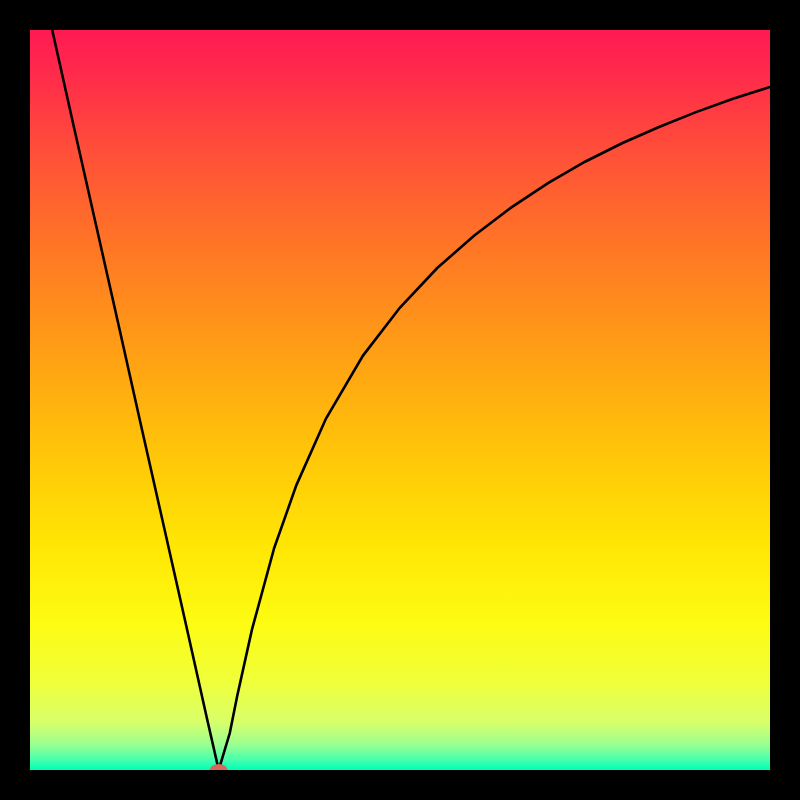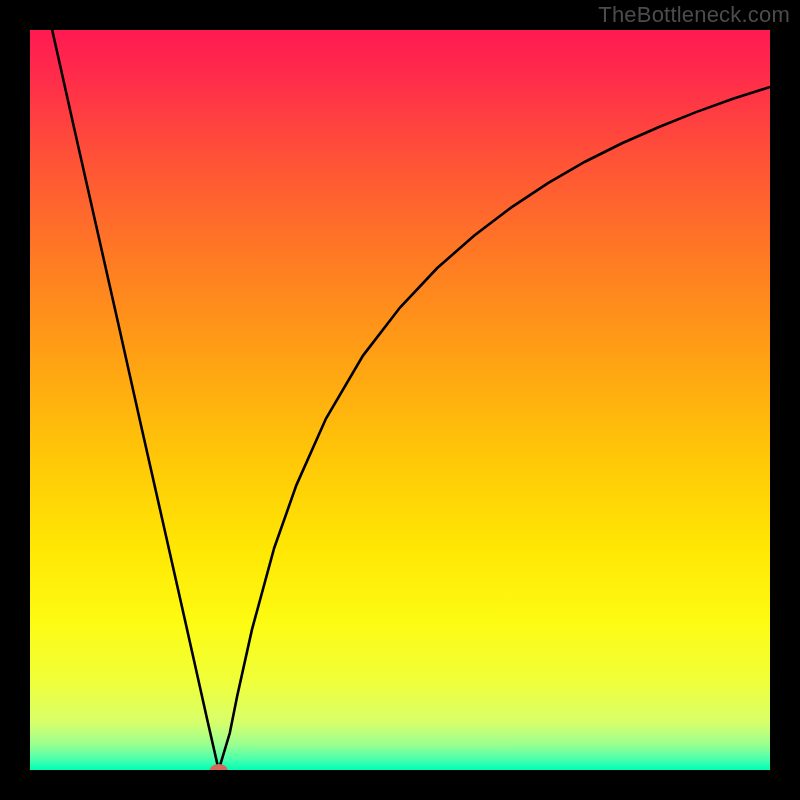--- a/index.html
+++ b/index.html
@@ -28,21 +28,20 @@
     height: 740px;
   }
   svg { display: block; }
   .curve { fill: none; stroke: #000; stroke-width: 2.6; }
   .marker { fill: #d46a5a; }
 </style>
 </head>
 <body>
 
 <div class="frame">
-  <div class="watermark">TheBottleneck.com</div>
 
   <div class="plot-area">
     <svg id="chart-svg" width="740" height="740" viewBox="0 0 740 740" preserveAspectRatio="none">
       <defs>
         <linearGradient id="bg-grad" x1="0" y1="0" x2="0" y2="1">
             <stop offset="0%" stop-color="#ff1a52"></stop>
             <stop offset="7.000000000000001%" stop-color="#ff2e49"></stop>
             <stop offset="18%" stop-color="#ff5436"></stop>
             <stop offset="32%" stop-color="#ff7e22"></stop>
             <stop offset="45%" stop-color="#ffa313"></stop>

